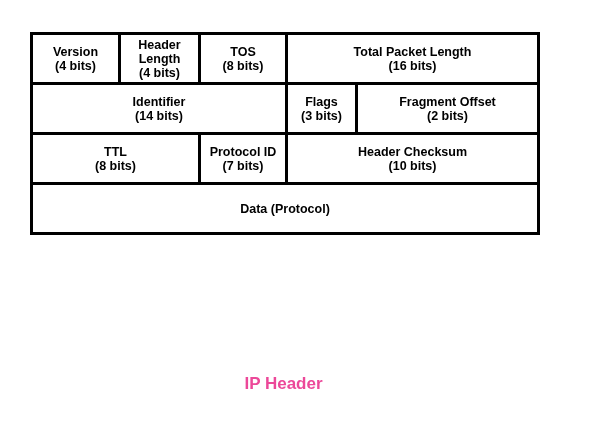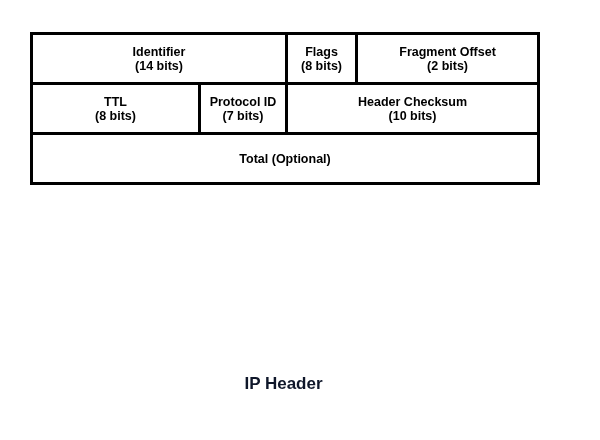--- a/index.html
+++ b/index.html
@@ -38,55 +38,66 @@
     background: #ffffff;
   }
   .caption {
     position: absolute;
     left: 30px;
     top: 374px;
     width: 507px;
     text-align: center;
     font-weight: bold;
     font-size: 17px;
-    color: #0f172a;
+    color: #ec4899;
   }
 </style>
 </head>
 <body>
 
 <div class="page">
 
   <table class="ip-table">
     <colgroup>
       <col style="width:88px">
       <col style="width:80px">
       <col style="width:87px">
       <col style="width:70px">
       <col style="width:118px">
       <col style="width:64px">
     </colgroup>
     <tbody>
       <tr>
+        <td colspan="1">Version
+(4 bits)</td>
+        <td colspan="1">Header
+Length
+(4 bits)</td>
+        <td colspan="1">TOS
+(8 bits)</td>
+        <td colspan="3">Total Packet Length
+(16 bits)</td>
+      </tr>
+      <tr>
         <td colspan="3">Identifier
 (14 bits)</td>
         <td colspan="1">Flags
-(8 bits)</td>
+(3 bits)</td>
         <td colspan="2">Fragment Offset
 (2 bits)</td>
       </tr>
       <tr>
         <td colspan="2">TTL
 (8 bits)</td>
         <td colspan="1">Protocol ID
 (7 bits)</td>
         <td colspan="3">Header Checksum
 (10 bits)</td>
       </tr>
       <tr>
-        <td colspan="6">Total (Optional)</td>
+        <td colspan="6">Data (Protocol)</td>
       </tr>
     </tbody>
   </table>
 
   <div class="caption">IP Header</div>
 
 </div>
 
 </body></html>

